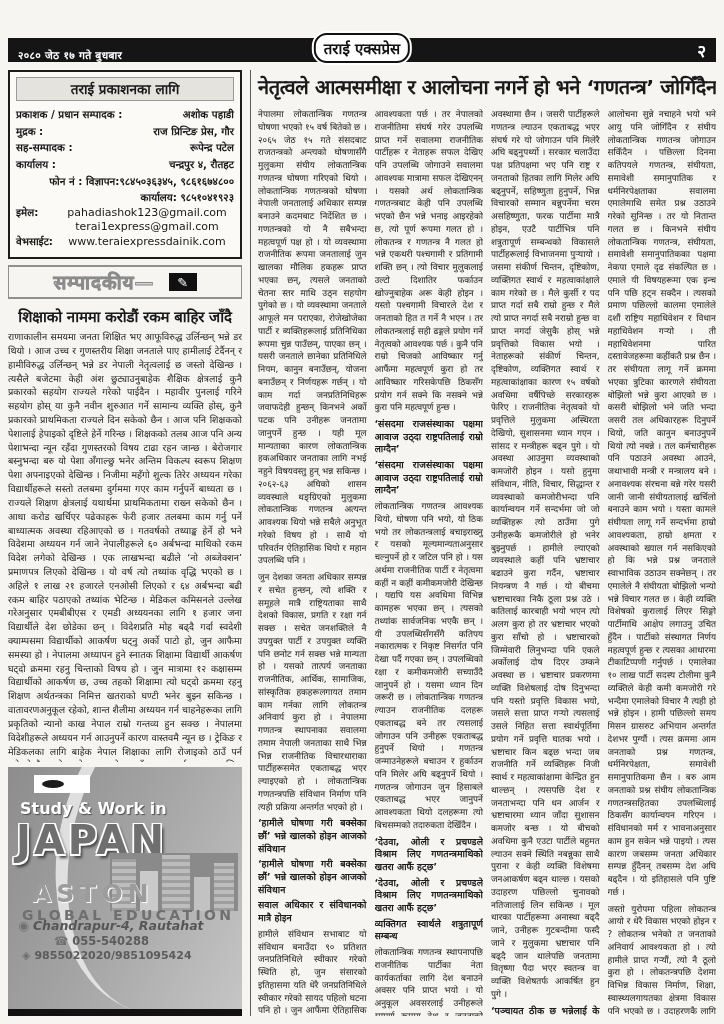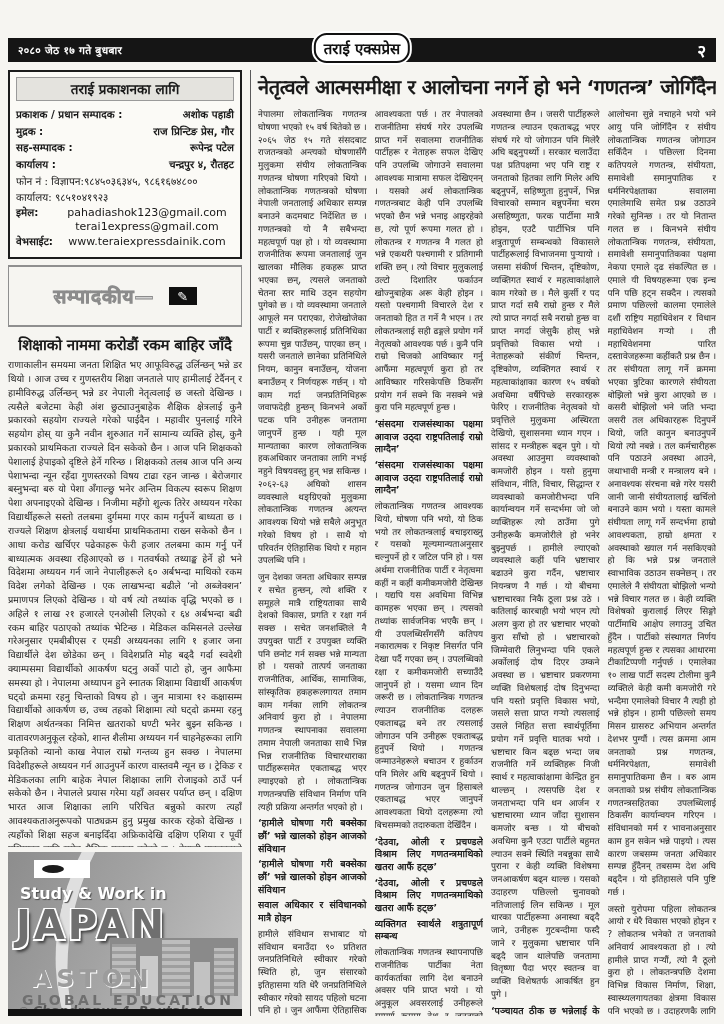--- a/index.html
+++ b/index.html
@@ -4,21 +4,21 @@
 <style>
   html,body{margin:0;padding:0;background:#777;}
   .page{
     position:relative;width:724px;height:1024px;margin:0 auto;
     background:#f6f5f1;color:#191919;overflow:hidden;
     font-family:"DejaVu Sans",sans-serif;
   }
   
   .topbar{
     position:absolute;top:38px;left:8px;right:8px;height:24px;
-    background:#151515;color:#fff;display:flex;align-items:center;
+    background:#151515;color:#fff;display:flex;align-items:flex-end;
     justify-content:space-between;padding:0 10px;box-sizing:border-box;
   }
   .topbar .date{font-size:10.5px;font-weight:bold;letter-spacing:.3px;}
   .topbar .pageno{font-size:17px;font-weight:bold;}
   .masthead{
     position:absolute;left:50%;top:33px;transform:translateX(-50%);
     background:#fff;color:#111;border:2px solid #111;border-radius:13px;
     padding:3px 8px;font-size:15px;font-weight:bold;white-space:nowrap;
     box-shadow:0 0 0 2px #fff;z-index:3;
   }
@@ -29,37 +29,37 @@
   }
   .sidebar{width:234px;min-width:234px;display:flex;flex-direction:column;}
   .mainarea{flex:1;border-left:1px solid #5a5a5a;padding-left:7px;
     display:flex;flex-direction:column;overflow:hidden;}
   
   .pubbox{border:2px solid #1c1c1c;background:#fbfaf6;padding:5px 6px 7px;box-sizing:border-box;}
   .pubtitle{background:#e4e3de;border:1px solid #9a9a9a;text-align:center;
     font-weight:bold;font-size:13.5px;padding:2px 0;margin-bottom:5px;}
   .pubrow{display:flex;justify-content:space-between;font-size:10.3px;
     font-weight:bold;line-height:1.62;}
-  .publine{font-size:10.3px;font-weight:normal;line-height:1.6;}
+  .publine{font-size:10.3px;font-weight:bold;line-height:1.6;text-align:right;}
   .pubmail{display:flex;font-size:10.3px;line-height:1.35;}
   .pubmail .lbl{font-weight:bold;min-width:44px;}
   .pubmail .vals{flex:1;text-align:center;font-size:11px;}
   
   .edband{margin-top:6px;border:1px solid #8f8f8f;border-width:2px 1px;
-    display:flex;align-items:center;justify-content:center;gap:14px;padding:16px 6px;}
+    display:flex;align-items:center;justify-content:center;gap:14px;padding:2px 6px;}
   .edword{font-size:19px;font-weight:bold;color:#d2d2d2;
     -webkit-text-stroke:.8px #8b8b8b;letter-spacing:1px;}
   .penbox{width:28px;height:18px;background:#101010;color:#fff;display:flex;
     align-items:center;justify-content:center;font-size:13px;}
   .edheadline{font-size:15px;font-weight:bold;text-align:center;
     white-space:nowrap;margin:7px 0 4px;letter-spacing:-.2px;}
   .edbody{flex:1;overflow:hidden;text-align:justify;font-size:9.4px;
     line-height:1.47;color:#222;}
   
-  .ad{position:relative;height:164px;margin-top:5px;overflow:hidden;
+  .ad{position:relative;height:249px;margin-top:5px;overflow:hidden;
     background:linear-gradient(115deg,#8d8d8d 0%,#a3a3a3 45%,#c6c6c6 100%);}
   .ad .swoosh{position:absolute;right:-60px;top:-90px;width:230px;height:340px;
     border-left:13px solid #ececec;border-radius:50%;transform:rotate(14deg);opacity:.85;}
   .ad .chip{position:absolute;left:26px;top:8px;width:56px;height:18px;background:#fff;}
   .ad .chip::after{content:"";position:absolute;left:8px;top:5px;width:22px;height:8px;
     background:#1b1b1b;border-radius:50%;}
   .ad .study{position:absolute;left:12px;top:32px;color:#fff;font-weight:bold;
     font-size:16px;text-shadow:1px 1px 1px #4e4e4e;}
   .ad .japan{position:absolute;left:8px;top:50px;font-size:40px;font-weight:900;
     letter-spacing:3px;color:#6f6f6f;

